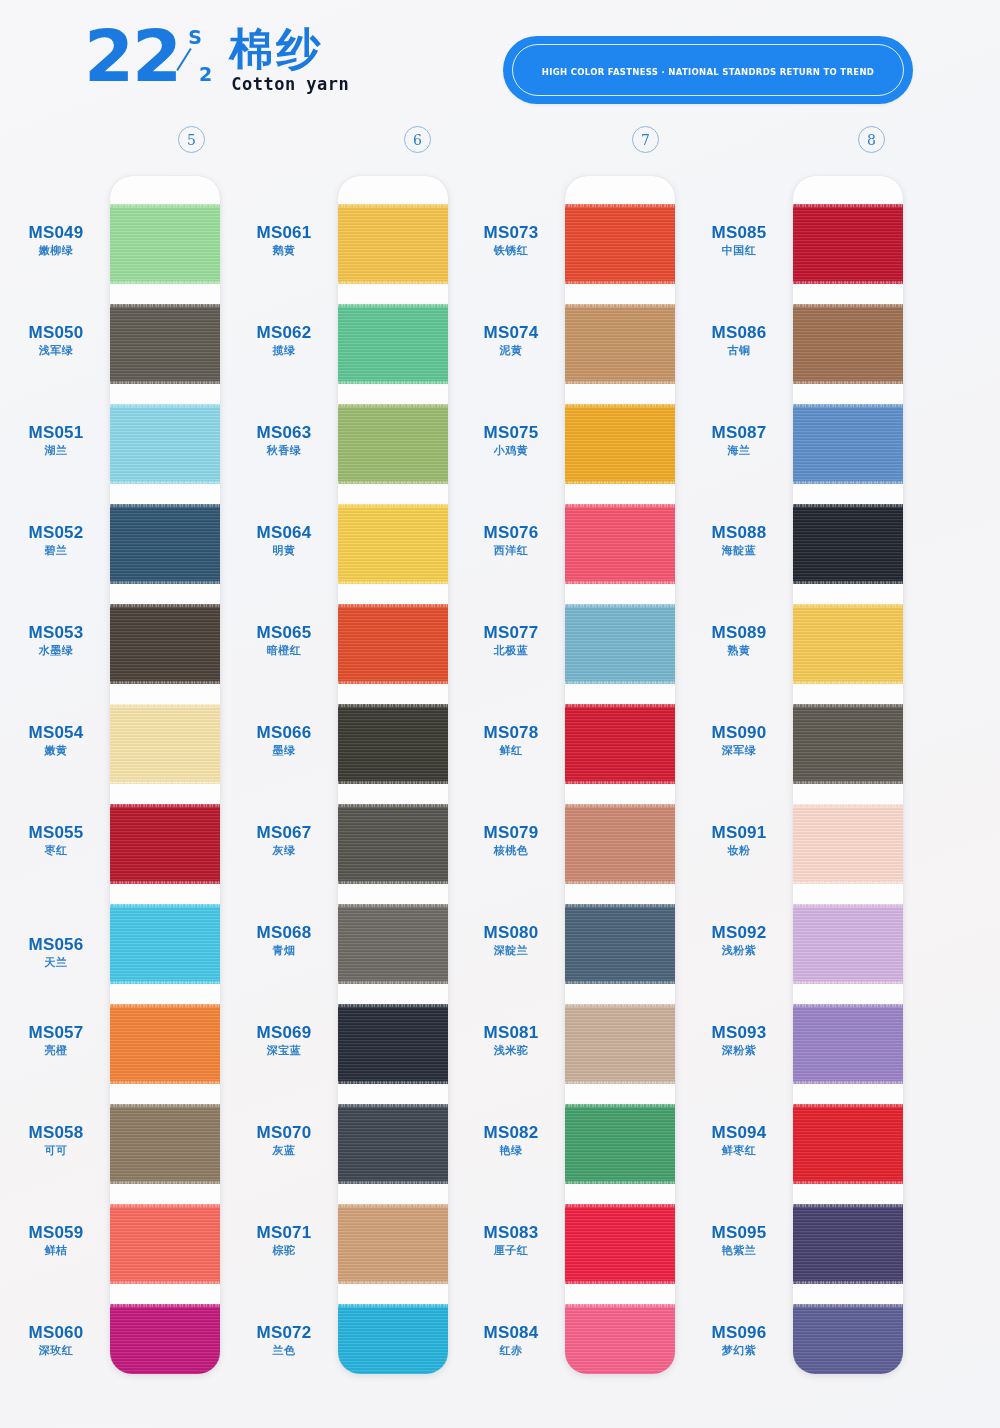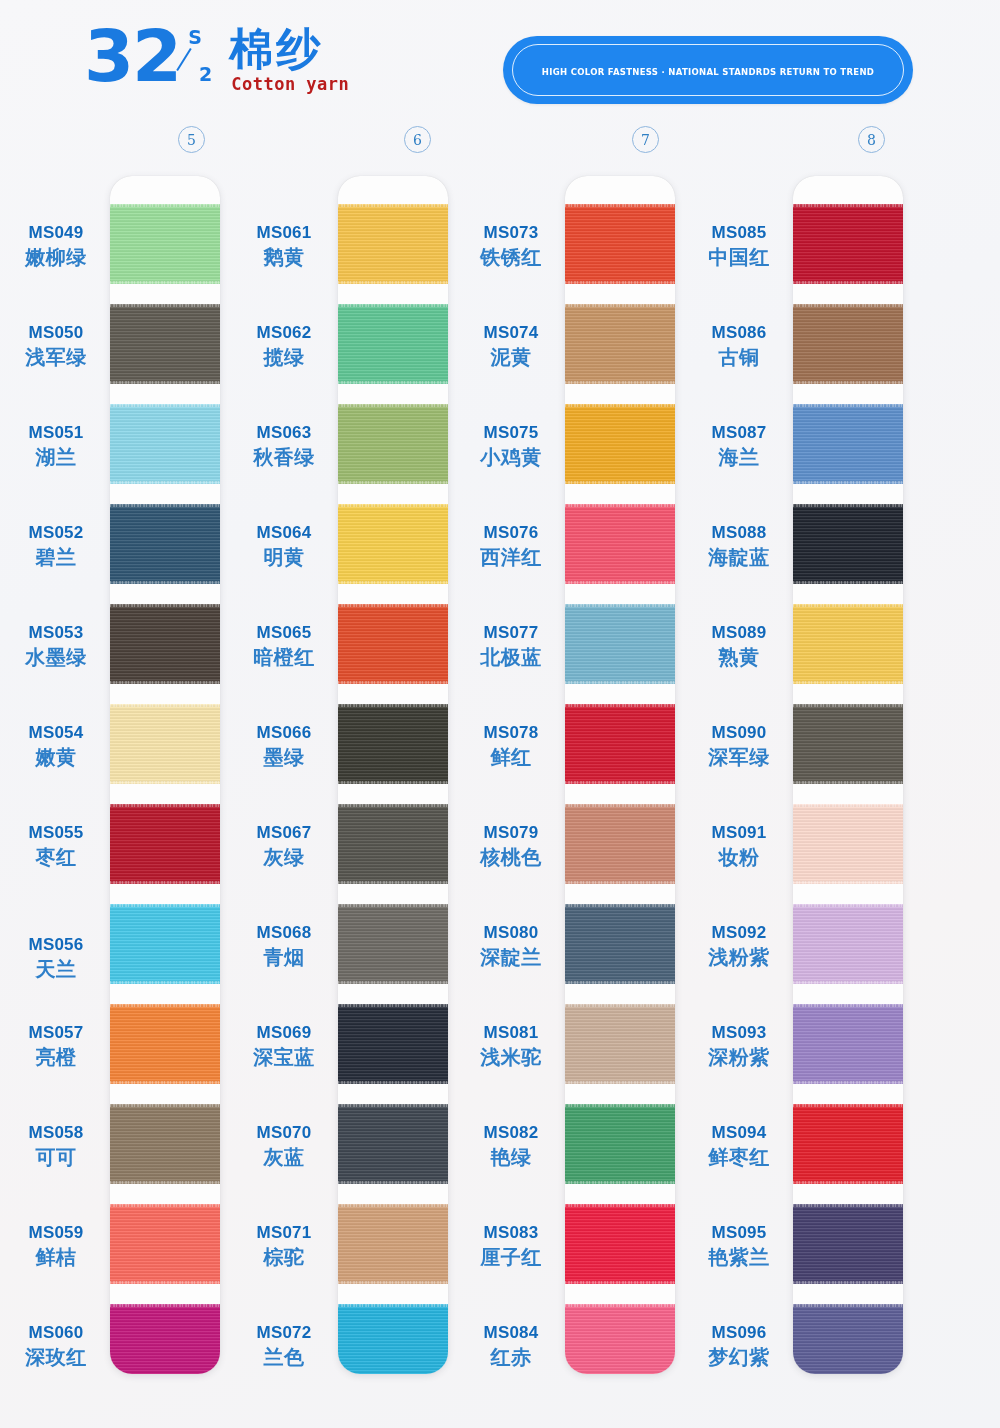--- a/index.html
+++ b/index.html
@@ -80,21 +80,21 @@
     font-size: 44px;
     font-weight: 700;
     color: #1a7ae0;
     letter-spacing: 3px;
     line-height: 1.05;
   }
   .en-name {
     font-family: "DejaVu Sans Mono", monospace;
     font-size: 17px;
     font-weight: 700;
-    color: #b91c1c;
+    color: #0f172a;
     letter-spacing: 0.5px;
     margin-top: 2px;
     margin-left: 2px;
   }
 
   
   .banner {
     position: absolute;
     left: 503px;
     top: 36px;
@@ -233,35 +233,35 @@
   .label .code {
     font-family: "Liberation Sans", sans-serif;
     font-size: 17px;
     font-weight: 700;
     letter-spacing: 0.2px;
     line-height: 1.25;
     color: #1169bb;
   }
   .label .cname {
     font-family: "DejaVu Sans", sans-serif;
-    font-size: 20px;
+    font-size: 11px;
     font-weight: 600;
     letter-spacing: 0.5px;
     line-height: 1.3;
     color: #2e7fc9;
     margin-top: 1px;
   }
 </style>
 </head>
 <body>
 
 <div class="header">
 
   <div class="brand">
-    <span class="count-num">32</span>
+    <span class="count-num">22</span>
     <span class="frac">
       <span class="num">S</span>
       <span class="slash"></span>
       <span class="den">2</span>
     </span>
     <span class="namewrap">
       <div class="cn-name">棉纱</div>
       <div class="en-name">Cotton yarn</div>
     </span>
   </div>

